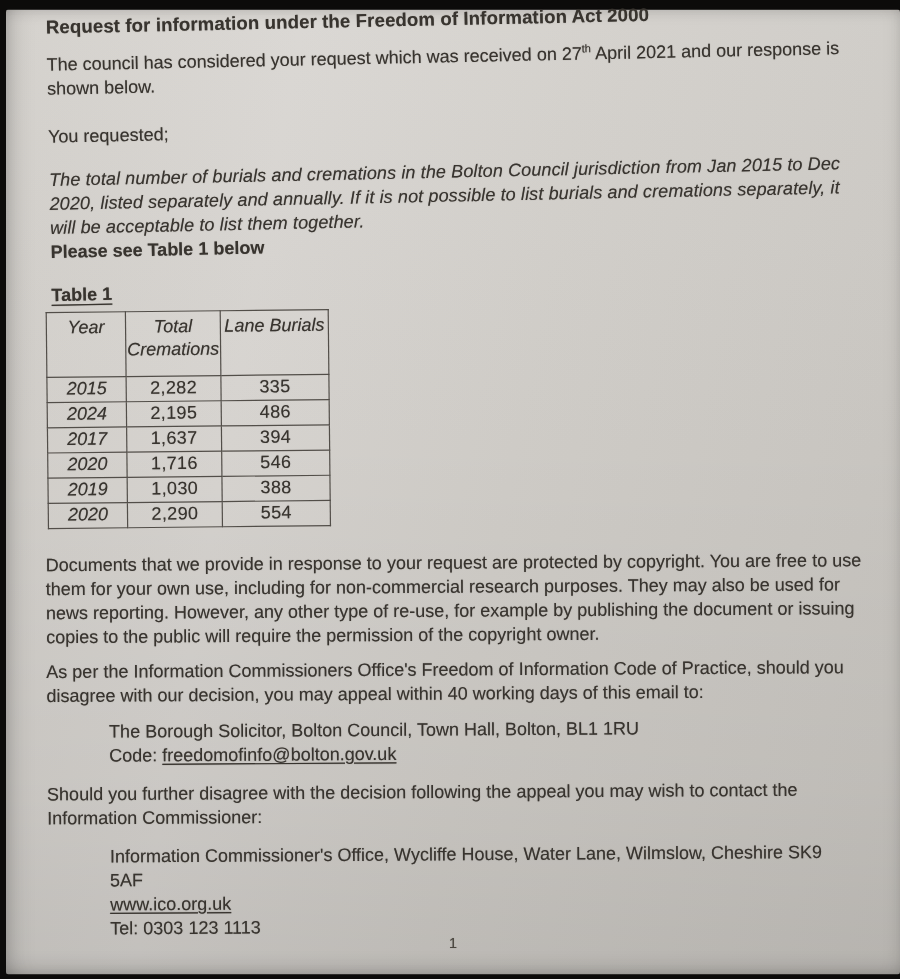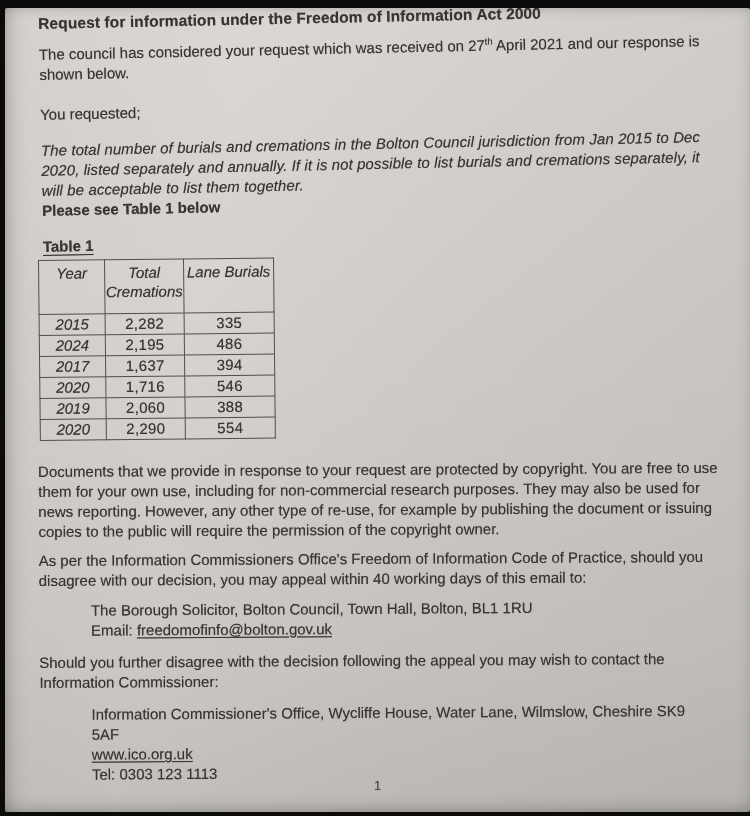--- a/index.html
+++ b/index.html
@@ -142,40 +142,40 @@
           <td class="num-cell">1,637</td>
           <td class="num-cell">394</td>
         </tr>
         <tr>
           <td class="year-cell">2020</td>
           <td class="num-cell">1,716</td>
           <td class="num-cell">546</td>
         </tr>
         <tr>
           <td class="year-cell">2019</td>
-          <td class="num-cell">2,060</td>
+          <td class="num-cell">1,030</td>
           <td class="num-cell">388</td>
         </tr>
         <tr>
           <td class="year-cell">2020</td>
           <td class="num-cell">2,290</td>
           <td class="num-cell">554</td>
         </tr>
       </tbody>
     </table>
   </div>
 
   <div class="tilt-c">
     <p class="para copyright">Documents that we provide in response to your request are protected by copyright. You are free to use them for your own use, including for non-commercial research purposes. They may also be used for news reporting. However, any other type of re-use, for example by publishing the document or issuing copies to the public will require the permission of the copyright owner.</p>
 
     <p class="para appeal">As per the Information Commissioners Office's Freedom of Information Code of Practice, should you disagree with our decision, you may appeal within 40 working days of this email to:</p>
 
     <div class="indent solicitor-block">
       <p class="para">The Borough Solicitor, Bolton Council, Town Hall, Bolton, BL1 1RU</p>
-      <p class="para"><span>Email: </span><span class="link">freedomofinfo@bolton.gov.uk</span></p>
+      <p class="para"><span>Code: </span><span class="link">freedomofinfo@bolton.gov.uk</span></p>
     </div>
 
     <p class="para further">Should you further disagree with the decision following the appeal you may wish to contact the Information Commissioner:</p>
 
     <div class="indent ico-block">
       <p class="para">Information Commissioner's Office, Wycliffe House, Water Lane, Wilmslow, Cheshire SK9 5AF</p>
       <p class="para"><span class="link">www.ico.org.uk</span></p>
       <p class="para">Tel: 0303 123 1113</p>
     </div>
   </div>

